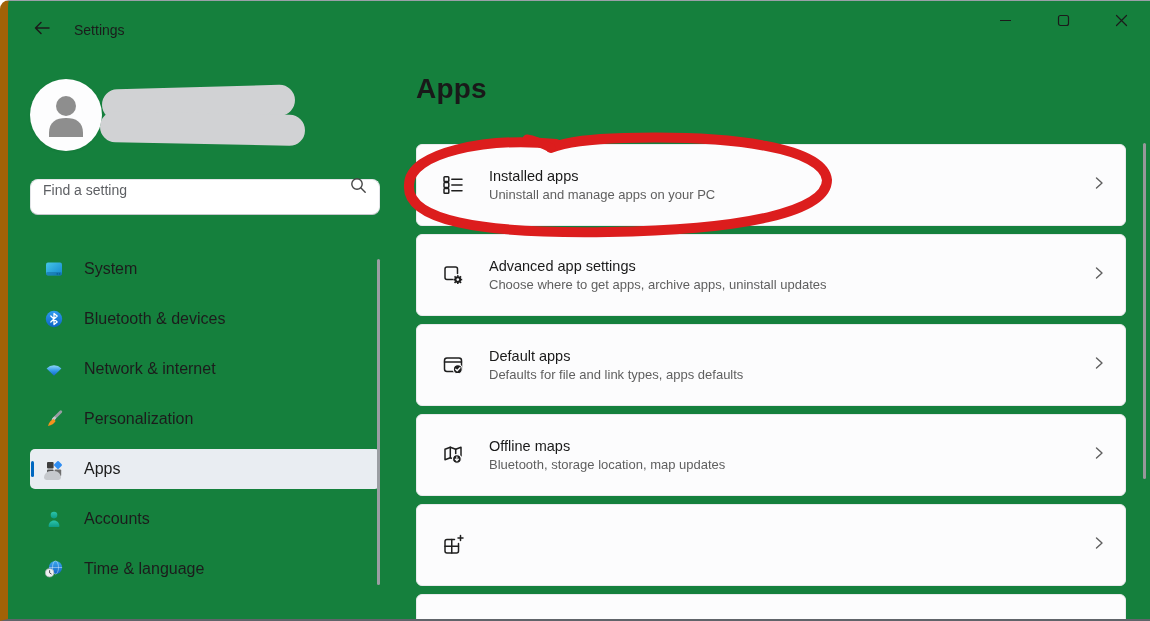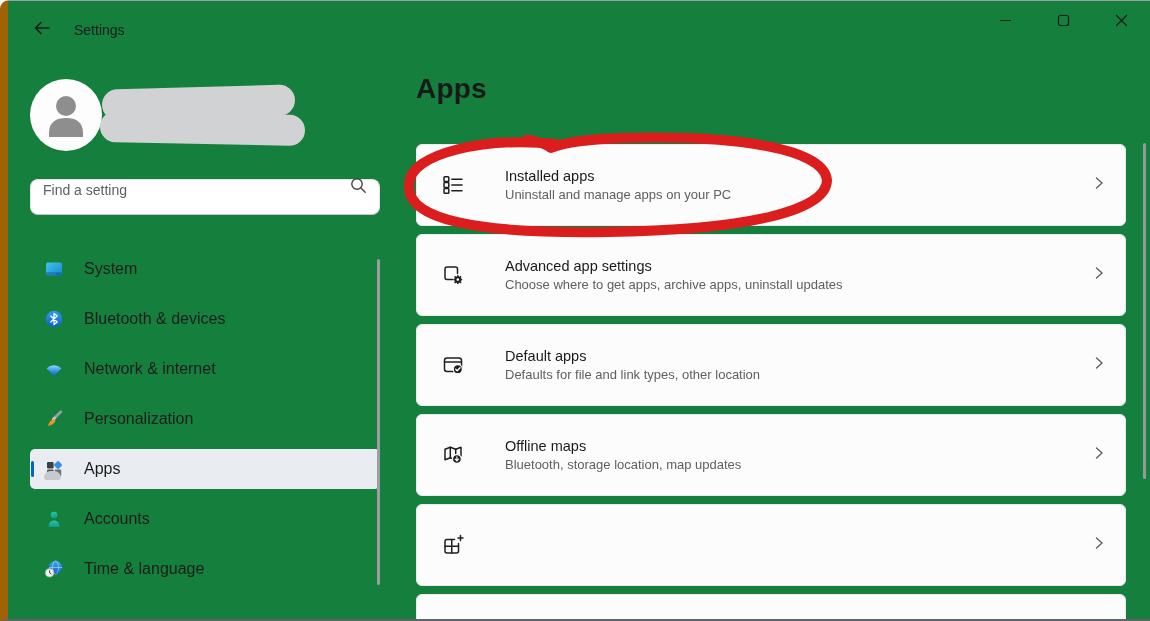--- a/index.html
+++ b/index.html
@@ -32,21 +32,21 @@
   .nav-item.selected { background:#e9edf2; }
   .nav-item .accent-pill { position:absolute; left:1px; top:12px; width:3px; height:16px; border-radius:2px; background:#0067c0; }
   .nav-label { font-size:16px; color:#1c1c1c; }
   .nav-icon { width:20px; height:20px; flex:0 0 auto; }
   .partial-icon { position:absolute; left:36px; top:414px; width:17px; height:9px; background:#c6c9cd; border-radius:8px 8px 3px 3px; }
   .side-scrollbar { position:absolute; left:369px; top:202px; width:3px; height:326px; background:#9b9ea3; border-radius:2px; cursor:pointer; }
   
   .main { position:absolute; left:380px; top:0; width:770px; height:621px; }
   .page-title { position:absolute; left:28px; top:72px; font-size:28px; font-weight:600; color:#191919; letter-spacing:.2px; }
   .cards { position:absolute; left:28px; top:143px; width:710px; }
-  .card { position:relative; width:710px; height:82px; margin-bottom:8px; background:#fcfcfd; border:1px solid #e9eaed; border-radius:6px; display:flex; align-items:center; padding:0 20px 0 24px; gap:40px; cursor:pointer; }
+  .card { position:relative; width:710px; height:82px; margin-bottom:8px; background:#fcfcfd; border:1px solid #e9eaed; border-radius:6px; display:flex; align-items:center; padding:0 20px 0 24px; gap:24px; cursor:pointer; }
   .card.partial { height:60px; border-radius:6px; }
   .card-icon { width:24px; height:24px; flex:0 0 auto; }
   .card-text { display:flex; flex-direction:column; gap:3px; flex:1; }
   .card-title { font-size:14.5px; color:#1a1a1a; }
   .card-sub { font-size:13px; color:#5f5f5f; }
   .chevron { margin-left:auto; flex:0 0 auto; }
   .annotation-svg { position:absolute; left:3px; top:120px; width:450px; height:122px; pointer-events:none; z-index:5; }
   .main-scrollbar { position:absolute; right:4px; top:142px; width:3px; height:336px; background:#97989a; border-radius:2px; cursor:pointer; }
   .ic-stroke { stroke:#1f1f1f; stroke-width:1.5; fill:none; stroke-linecap:round; stroke-linejoin:round; }
 </style>
@@ -262,21 +262,21 @@
 
       <div class="card">
         <svg class="card-icon" viewBox="0 0 24 24">
           <rect class="ic-stroke" x="3.5" y="5" width="17" height="13.5" rx="2.5"></rect>
           <line class="ic-stroke" x1="3.5" y1="9" x2="20.5" y2="9"></line>
           <circle cx="16.8" cy="16.2" r="4.5" fill="#1f1f1f" stroke="#fcfcfd" stroke-width="1.2"></circle>
           <path d="M14.7 16.2 L16.2 17.7 L19 14.7" stroke="#ffffff" stroke-width="1.3" fill="none" stroke-linecap="round" stroke-linejoin="round"></path>
         </svg>
         <div class="card-text">
           <span class="card-title">Default apps</span>
-          <span class="card-sub">Defaults for file and link types, other location</span>
+          <span class="card-sub">Defaults for file and link types, apps defaults</span>
         </div>
         <span class="chevron">
           <svg width="12" height="16" viewBox="0 0 12 16">
               <path d="M3.5 3 L9 8 L3.5 13" stroke="#5f5f5f" stroke-width="1.4" fill="none" stroke-linecap="round" stroke-linejoin="round"></path>
             </svg>
         </span>
       </div>
 
       <div class="card">
         <svg class="card-icon" viewBox="0 0 24 24">

